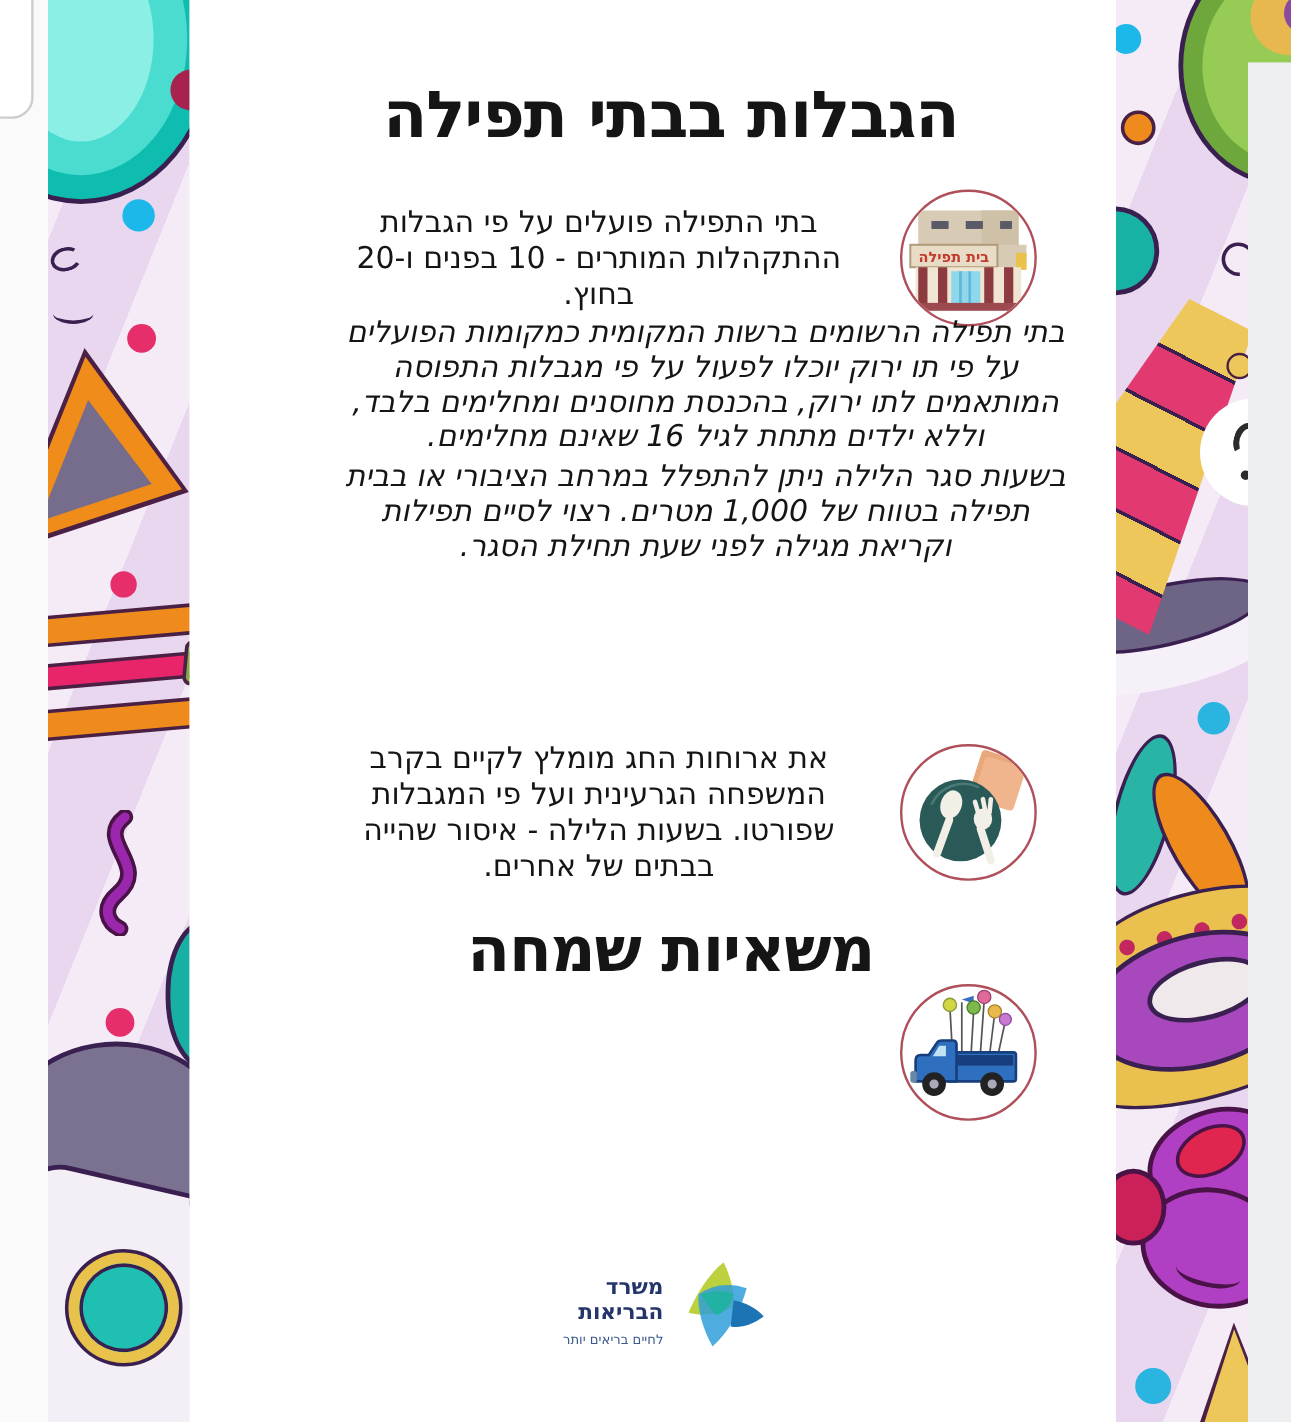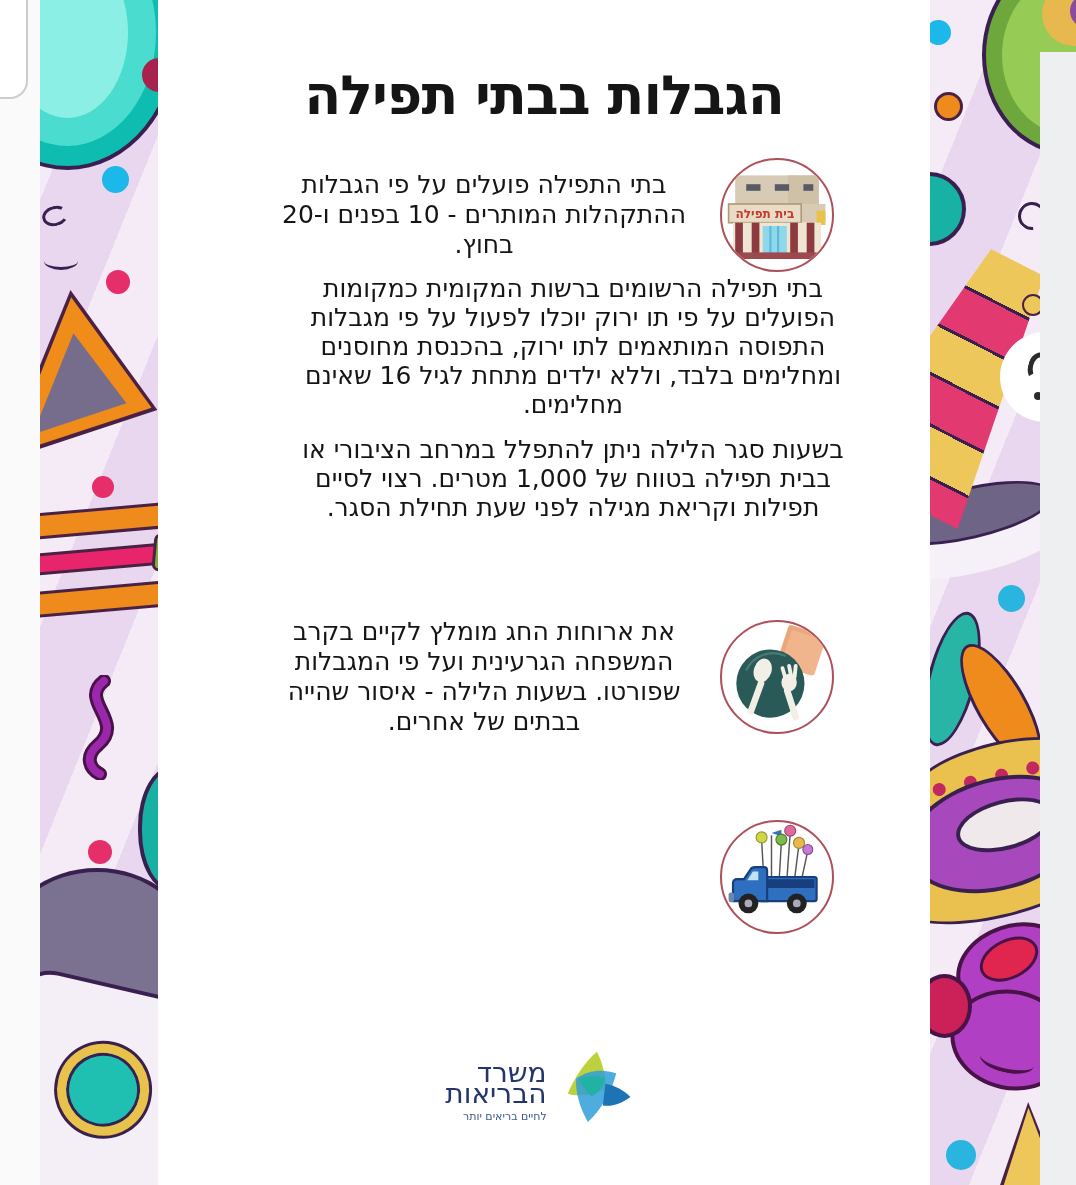--- a/index.html
+++ b/index.html
@@ -74,36 +74,36 @@
   .bow-up{left:30px;top:2px;width:118px;height:88px;background:#b13fc4;border:4px solid #4a1347;border-radius:50%;transform:rotate(-18deg);}
   .bow-red1{left:22px;top:10px;width:62px;height:40px;background:#e0254e;border:3px solid #4a1347;border-radius:50%;transform:rotate(-8deg);}
   .bow-low{left:25px;top:68px;width:122px;height:100px;background:#b13fc4;border:4px solid #4a1347;border-radius:50%;transform:rotate(12deg);}
   .bow-curl{left:30px;top:55px;width:55px;height:24px;border-bottom:4px solid #4a1347;border-radius:50%;}
   .bow-knot{left:-8px;top:52px;width:55px;height:64px;background:#cc2158;border:4px solid #4a1347;border-radius:50%;}
   .b-dot4{left:16px;top:1140px;width:30px;height:30px;background:#2ab4e0;}
   .cone-y{left:66px;top:1102px;width:70px;height:95px;clip-path:polygon(46% 0,100% 100%,0 100%);background:#4a2145;}
   .cone-y-in{inset:3px;clip-path:polygon(46% 3%,97% 100%,3% 100%);background:#eec75a;}
 
   
-  .panel{position:absolute;left:158px;top:0;width:772px;height:100%;background:#fff;color:#151515;}
+  .panel{position:absolute;left:158px;top:0;width:772px;height:100%;background:#fff;color:#151515;padding-left:30px;}
   .panel h1{position:absolute;top:64px;left:0;right:0;margin:0;text-align:center;font-size:54px;font-weight:bold;letter-spacing:-1px;}
   .panel h2{position:absolute;left:0;right:0;margin:0;text-align:center;font-size:52px;font-weight:bold;letter-spacing:-1px;}
   .h2a{top:532px;} .h2b{top:762px;}
   .row{position:absolute;left:112px;right:96px;display:flex;align-items:center;gap:22px;}
   .row1{top:150px;height:130px;} .row2{top:612px;height:130px;} .row3{top:812px;height:130px;}
   .body{flex:1;margin:0;text-align:center;font-size:25px;line-height:30px;}
   .textblock{position:absolute;top:258px;left:122px;right:64px;text-align:center;font-size:25px;line-height:29px;}
-  .textblock p{margin:16px;}
+  .textblock p{margin:4px;font-style:italic;}
   .badge{flex:0 0 auto;width:110px;height:110px;border-radius:50%;border:2px solid var(--ring_red,#ae4f5a);background:#fff;overflow:hidden;text-align:center;}
   .badge svg{display:block;width:100%;height:100%;}
 
   
   .logo{position:absolute;top:1048px;left:0;right:0;display:flex;direction:ltr;justify-content:center;align-items:center;gap:4px;}
   .logo-text{text-align:right;}
-  .logo-name{font-size:28px;line-height:21.5px;font-weight:normal;color:var(--logo_navy,#24356b);}
+  .logo-name{font-size:18px;line-height:21.5px;font-weight:bold;color:var(--logo_navy,#24356b);}
   .logo-tagline{font-size:11px;margin-top:5px;color:#3c5a8c;}
 </style>
 </head>
 <body>
 
 <div class="page">
 
   <div class="left-strip">
     <div class="corner-fragment"></div>
   </div>
@@ -188,20 +188,21 @@
           <ellipse cx="37" cy="44" rx="8" ry="11" fill="#f2efe7" transform="rotate(18 37 44)"></ellipse>
           <rect x="28" y="52" width="6" height="33" rx="3" fill="#f2efe7" transform="rotate(20 31 68)"></rect>
           <path d="M55 42 l3 10 M61 40 l2 10 M67 40 l-1 10" stroke="#f2efe7" stroke-width="3.5" stroke-linecap="round"></path>
           <ellipse cx="61" cy="55" rx="7" ry="8" fill="#f2efe7"></ellipse>
           <rect x="60" y="59" width="6" height="31" rx="3" fill="#f2efe7" transform="rotate(-18 63 74)"></rect>
         </svg>
       </div>
       <p class="body">את ארוחות החג מומלץ לקיים בקרב המשפחה הגרעינית ועל פי המגבלות שפורטו. בשעות הלילה - איסור שהייה בבתים של אחרים.</p>
     </div>
 
+    <h2 class="h2b">משאיות שמחה</h2>
 
     <div class="row row3">
       <div class="badge">
         <svg viewBox="0 0 100 100">
           <g stroke="#555" stroke-width="1.3" fill="none">
             <path d="M38 52 L36 16"></path>
               <path d="M45 52 L45 12"></path>
               <path d="M52 52 L54 18"></path>
             <path d="M59 52 L62 10"></path>
               <path d="M66 52 L70 20"></path>

